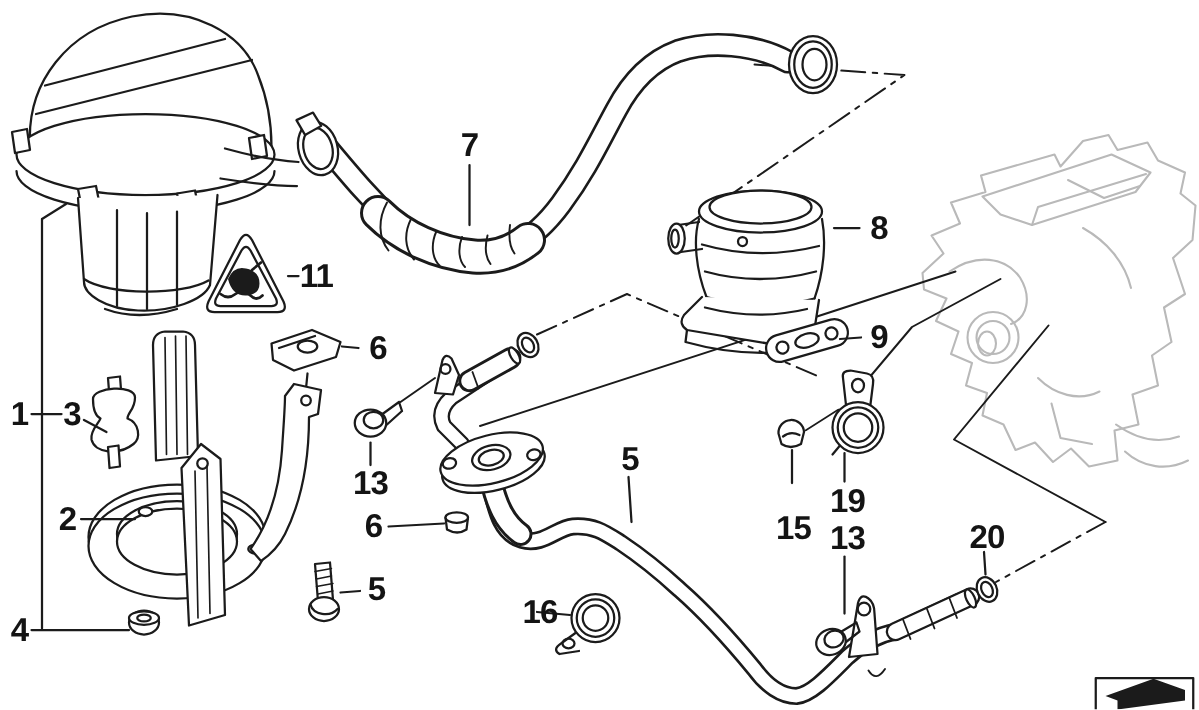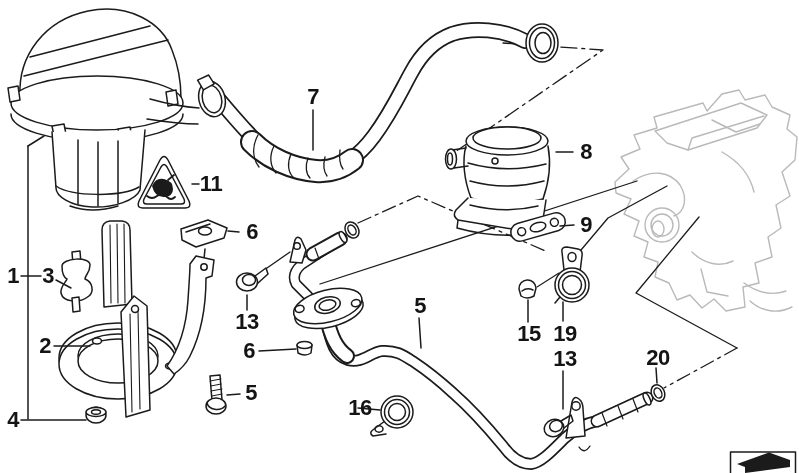--- a/index.html
+++ b/index.html
@@ -311,17 +311,17 @@
 <div class="callout" style="left:252px;top:232px">6</div>
 <div class="callout" style="left:313px;top:97px">7</div>
 <div class="callout" style="left:586px;top:152px">8</div>
 <div class="callout" style="left:586px;top:225px">9</div>
 <div class="callout" style="left:249px;top:351px">6</div>
 <div class="callout" style="left:420px;top:306px">5</div>
 <div class="callout" style="left:658px;top:358px">20</div>
 <div class="callout" style="left:247px;top:322px">13</div>
 <div class="callout" style="left:565px;top:359px">13</div>
 <div class="callout" style="left:565px;top:334px">19</div>
-<div class="callout" style="left:529px;top:334px">15</div>
+<div class="callout" style="left:529px;top:352px">15</div>
 <div class="callout" style="left:360px;top:408px">16</div>
 <div class="callout" style="left:211px;top:184px">11</div>
 
 </div>
 
 </body></html>

